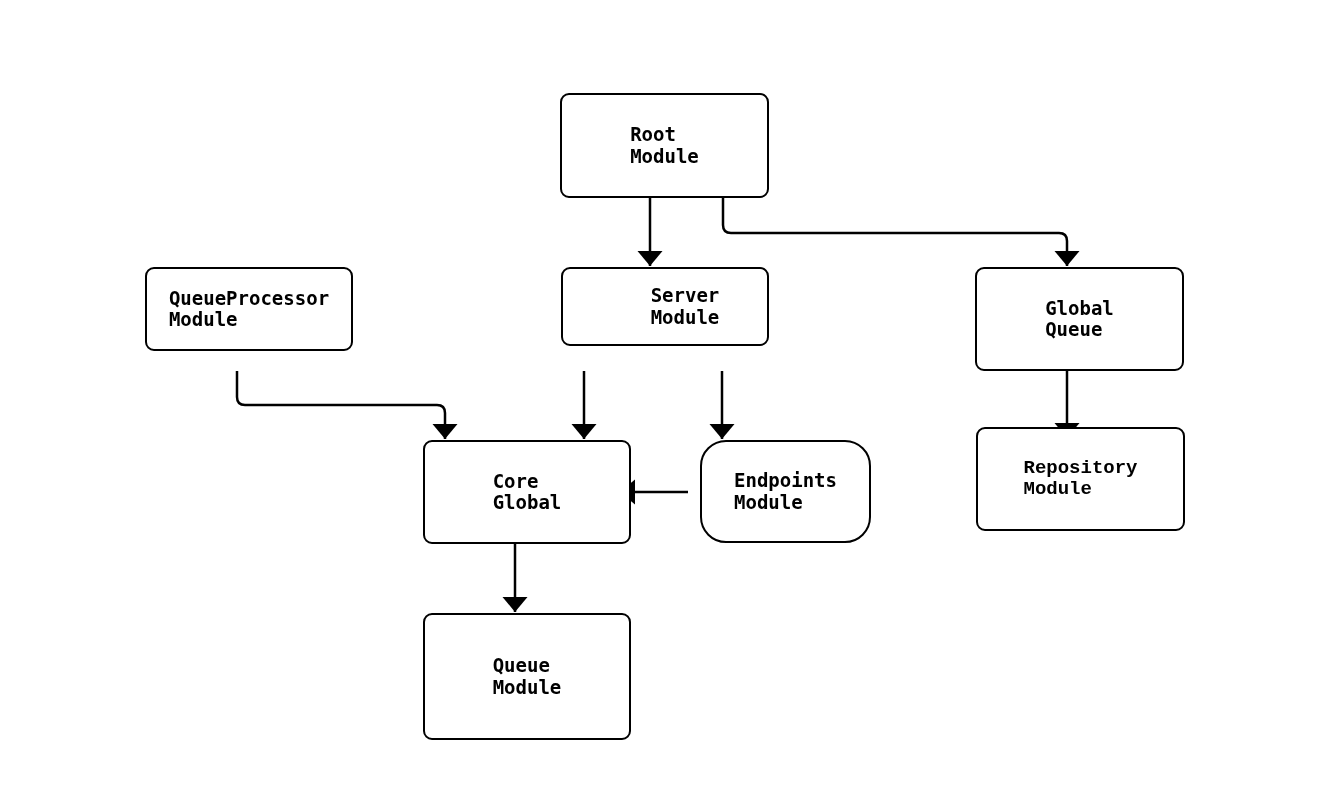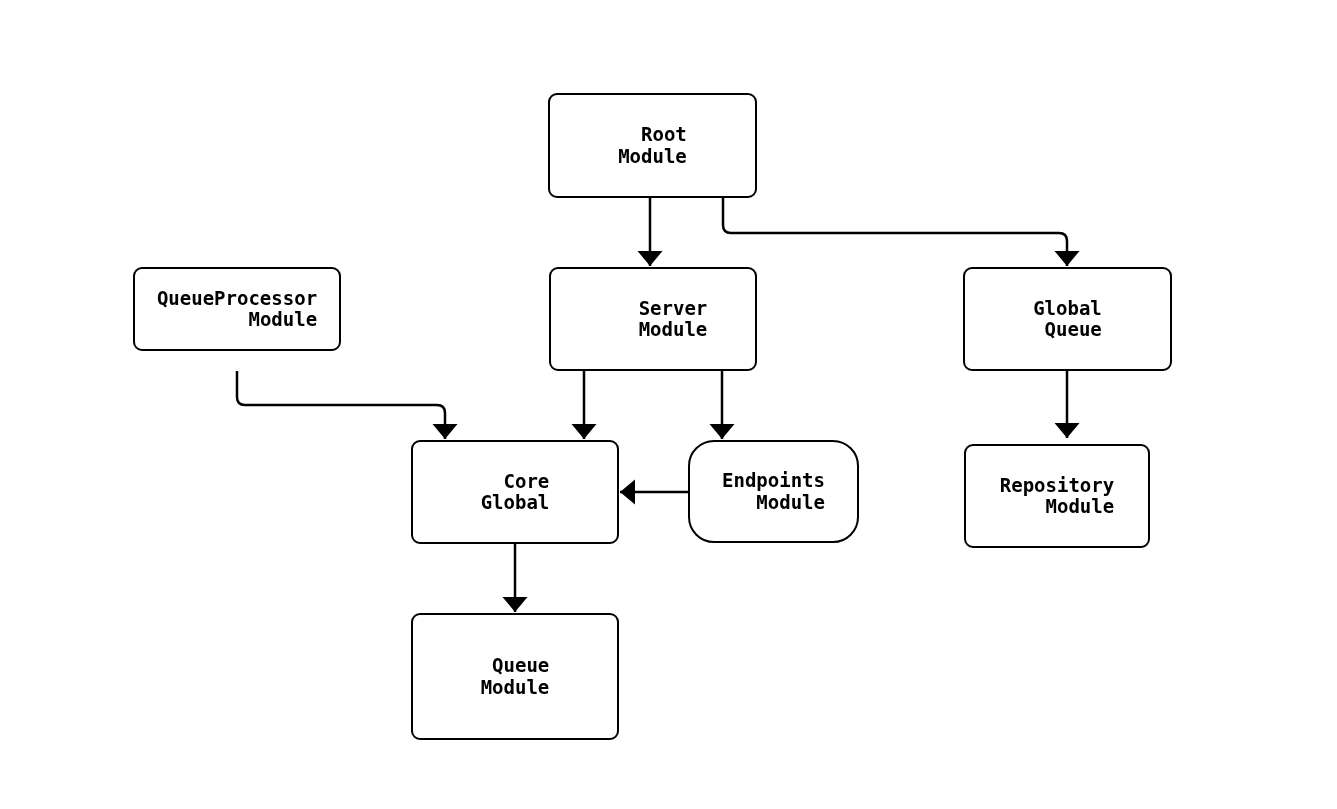--- a/index.html
+++ b/index.html
@@ -25,38 +25,39 @@
   }
   .node {
     position: absolute;
     z-index: 2;
     background: #ffffff;
     border: 2.5px solid #000000;
     border-radius: 9px;
     display: flex;
     align-items: center;
     justify-content: center;
-    text-align: right;
+    text-align: left;
+    margin-left: 12px;
   }
   .node .label {
     font-weight: bold;
     font-size: 19px;
     line-height: 21.5px;
     color: #000000;
     white-space: pre-line;
     letter-spacing: 0px;
   }
   
   .n-root          { left: 548px; top:  93px; width: 209px; height: 105px; }
   .n-queueprocessor{ left: 133px; top: 267px; width: 208px; height: 84px; }
-  .n-server        { left: 549px; top: 267px; width: 208px; height: 104px; padding-left: 40px; }
+  .n-server        { left: 549px; top: 267px; width: 208px; height: 79px; padding-left: 40px; }
   .n-global        { left: 963px; top: 267px; width: 209px; height: 104px; }
   .n-core          { left: 411px; top: 440px; width: 208px; height: 104px; }
   .n-endpoints     { left: 688px; top: 440px; width: 171px; height: 103px; border-radius: 26px; }
-  .n-repository    { left: 964px; top: 444px; width: 186px; height: 104px; }
+  .n-repository    { left: 964px; top: 427px; width: 209px; height: 104px; font-family: Liberation Mono, monospace; }
   .n-queue         { left: 411px; top: 613px; width: 208px; height: 127px; }
 </style>
 </head>
 <body>
 
 <div class="canvas">
 
   <svg class="edges-layer" viewBox="0 0 1337 809" xmlns="http://www.w3.org/2000/svg">
     <defs>
       <marker id="arrowhead" markerUnits="userSpaceOnUse" markerWidth="16" markerHeight="26" refX="15" refY="12.5" orient="auto">

